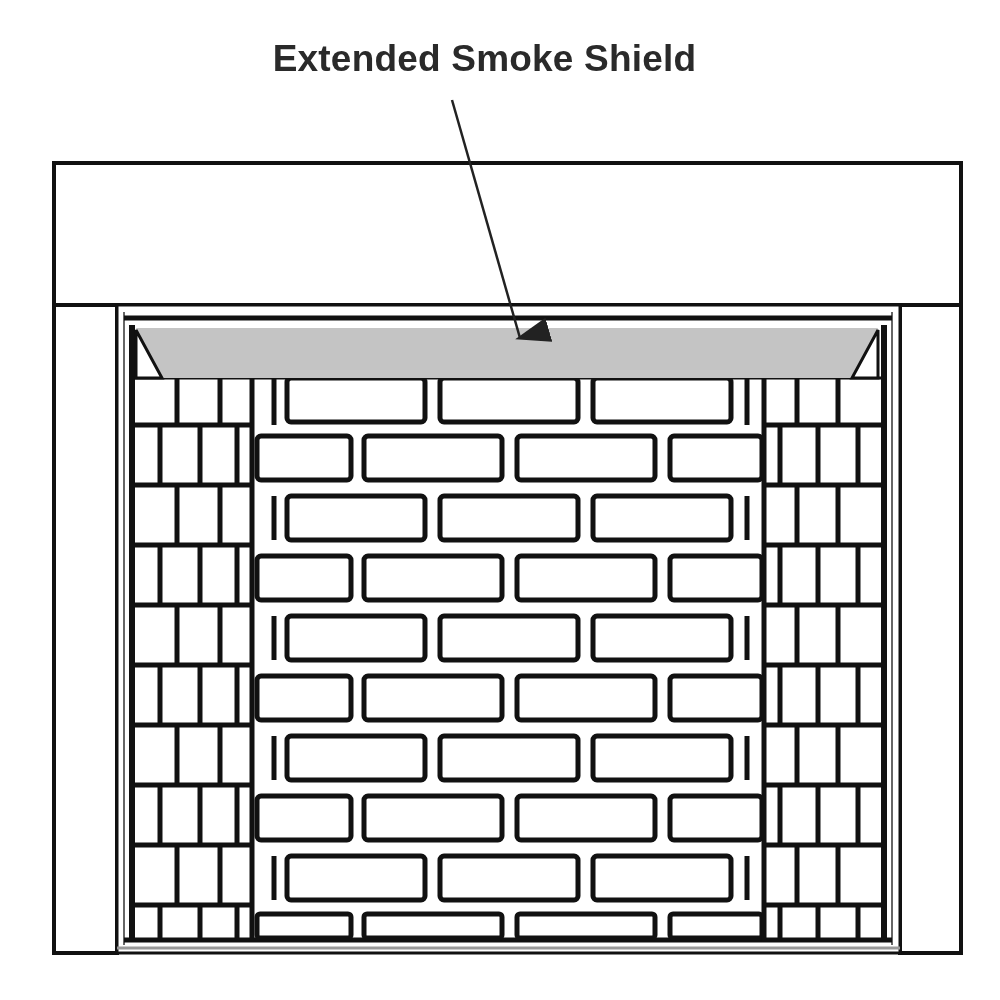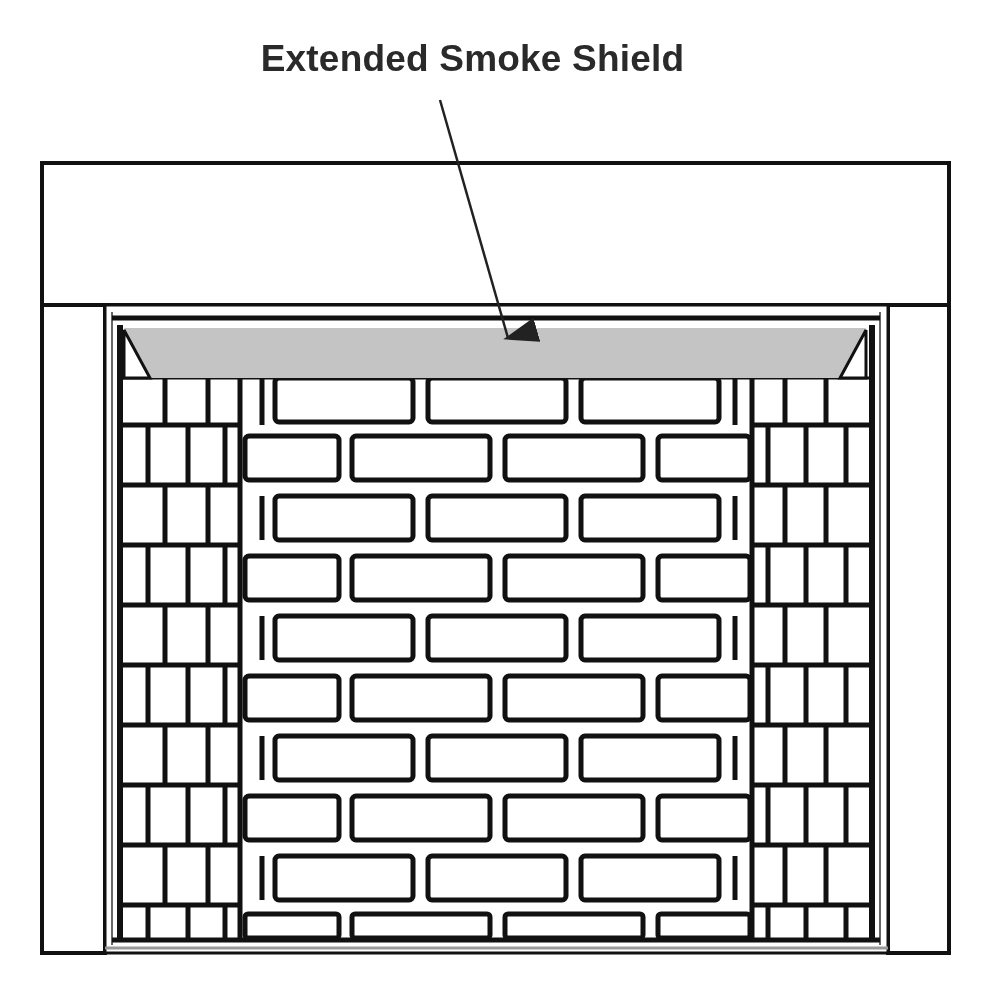--- a/index.html
+++ b/index.html
@@ -1,17 +1,17 @@
 <!DOCTYPE html>
 <html><head>
 <meta charset="utf-8">
 <style>
   html, body { margin: 0; padding: 0; background: #ffffff; }
   body { width: 1000px; height: 1000px; position: relative; overflow: hidden; }
-  #diagram { position: absolute; left: 0; top: 0; width: 796px; height: 1000px; }
+  #diagram { position: absolute; left: 12px; top: 0; width: 796px; height: 1000px; }
   .callout-label {
     position: absolute; left: 0; top: 38px; width: 945px; text-align: center;
     font-family: "Liberation Sans", sans-serif; font-weight: bold;
     font-size: 37px; color: #2a2a2a; letter-spacing: 0.2px;
   }
 </style>
 </head>
 <body>
 
 <div id="diagram">

